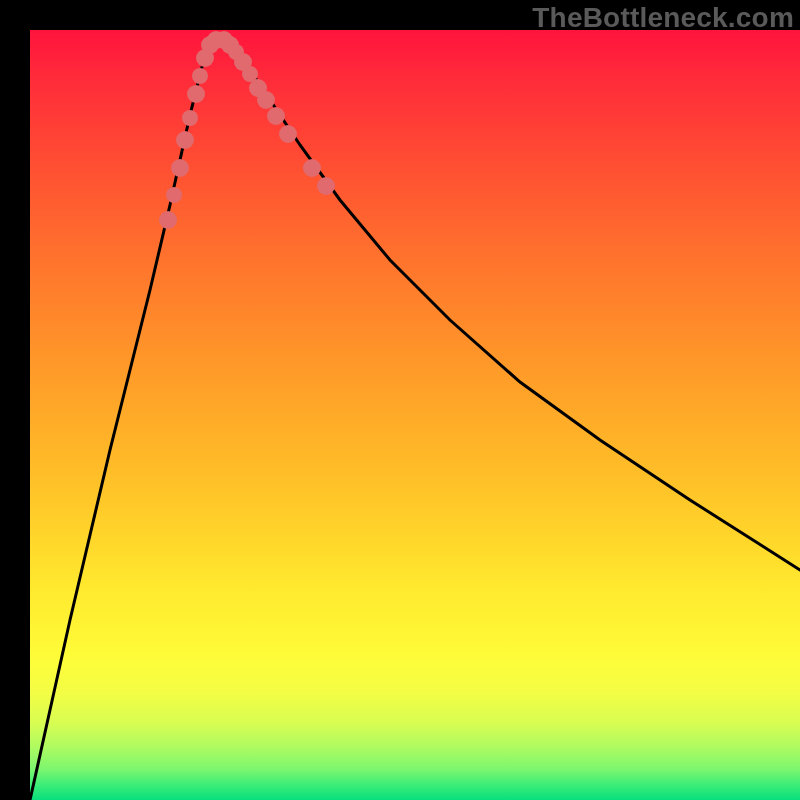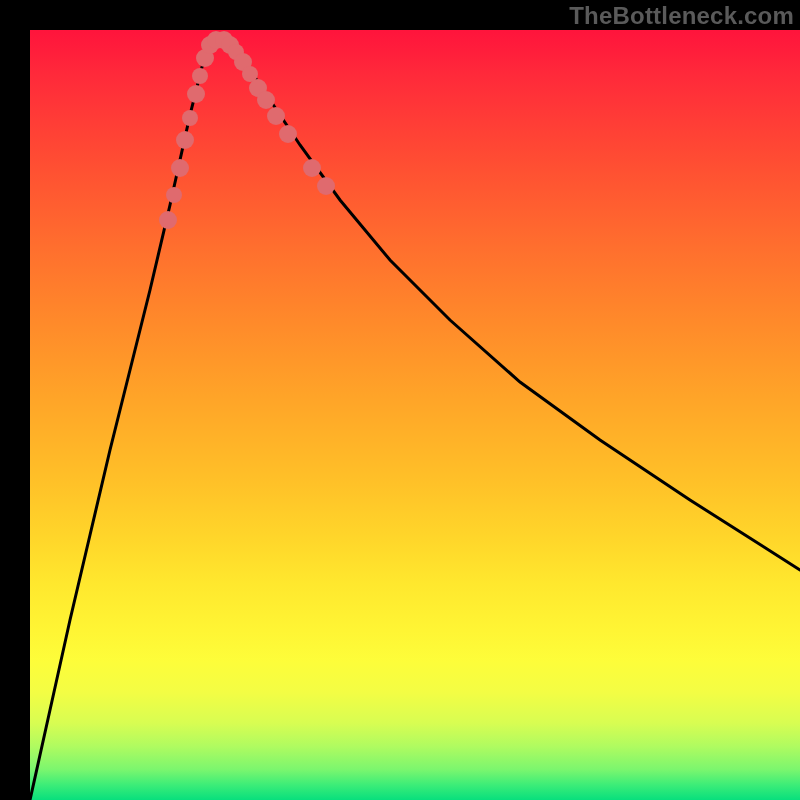--- a/index.html
+++ b/index.html
@@ -8,21 +8,21 @@
       width: 800px;
       height: 800px;
       background: #000;
       position: relative;
     }
     .watermark {
       position: absolute;
       top: 2px;
       right: 6px;
       font-family: Arial, Helvetica, sans-serif;
-      font-size: 24px;
+      font-size: 28px;
       font-weight: 600;
       color: #5a5a5a;
       letter-spacing: 0.2px;
       z-index: 10;
     }
     .plot {
       position: absolute;
       left: 30px;
       top: 30px;
       width: 770px;

